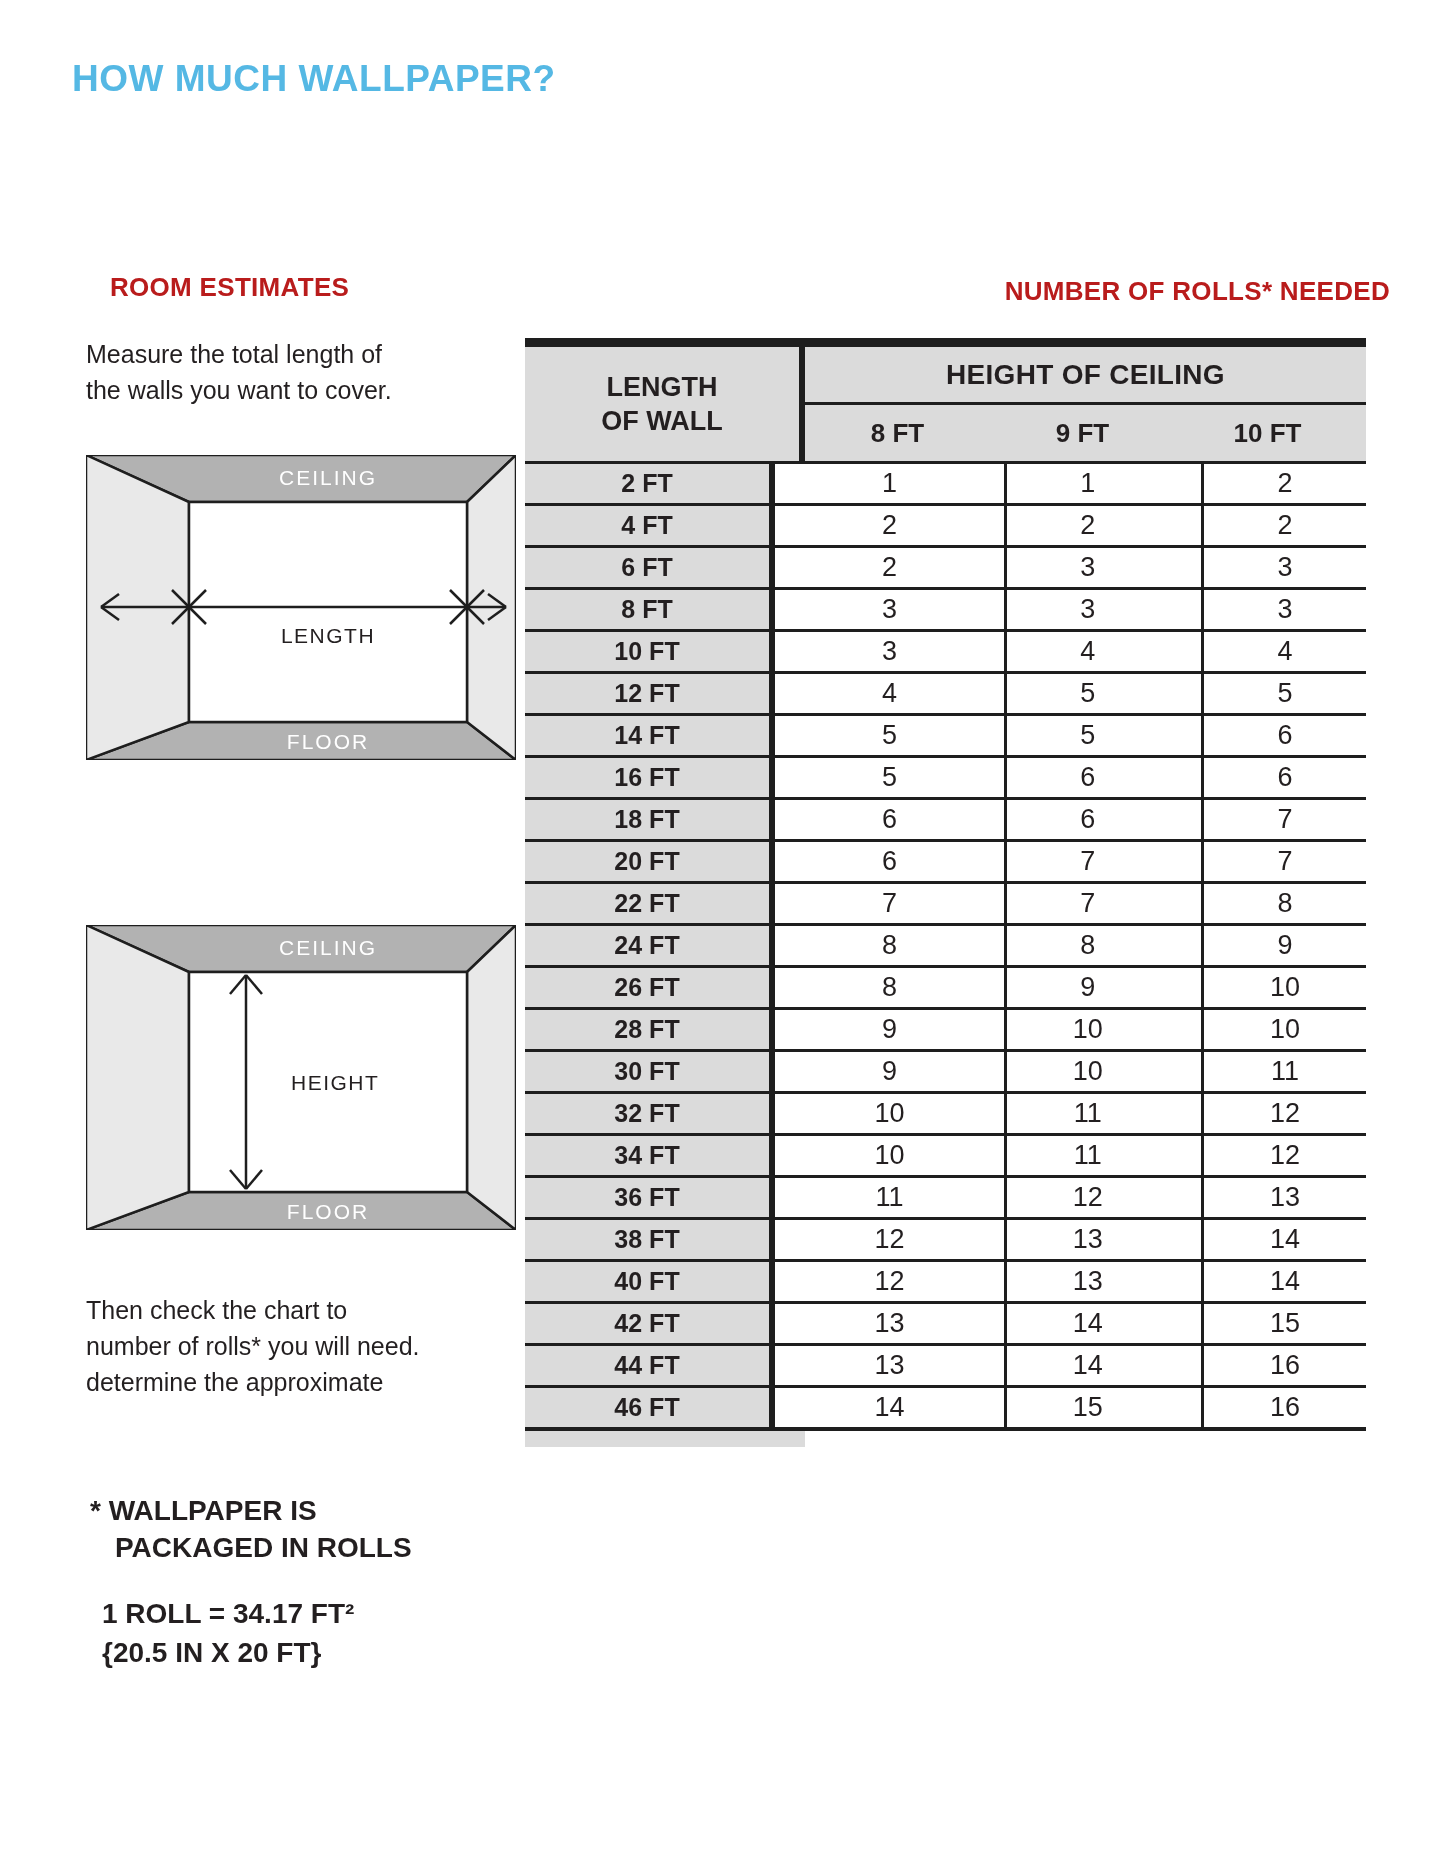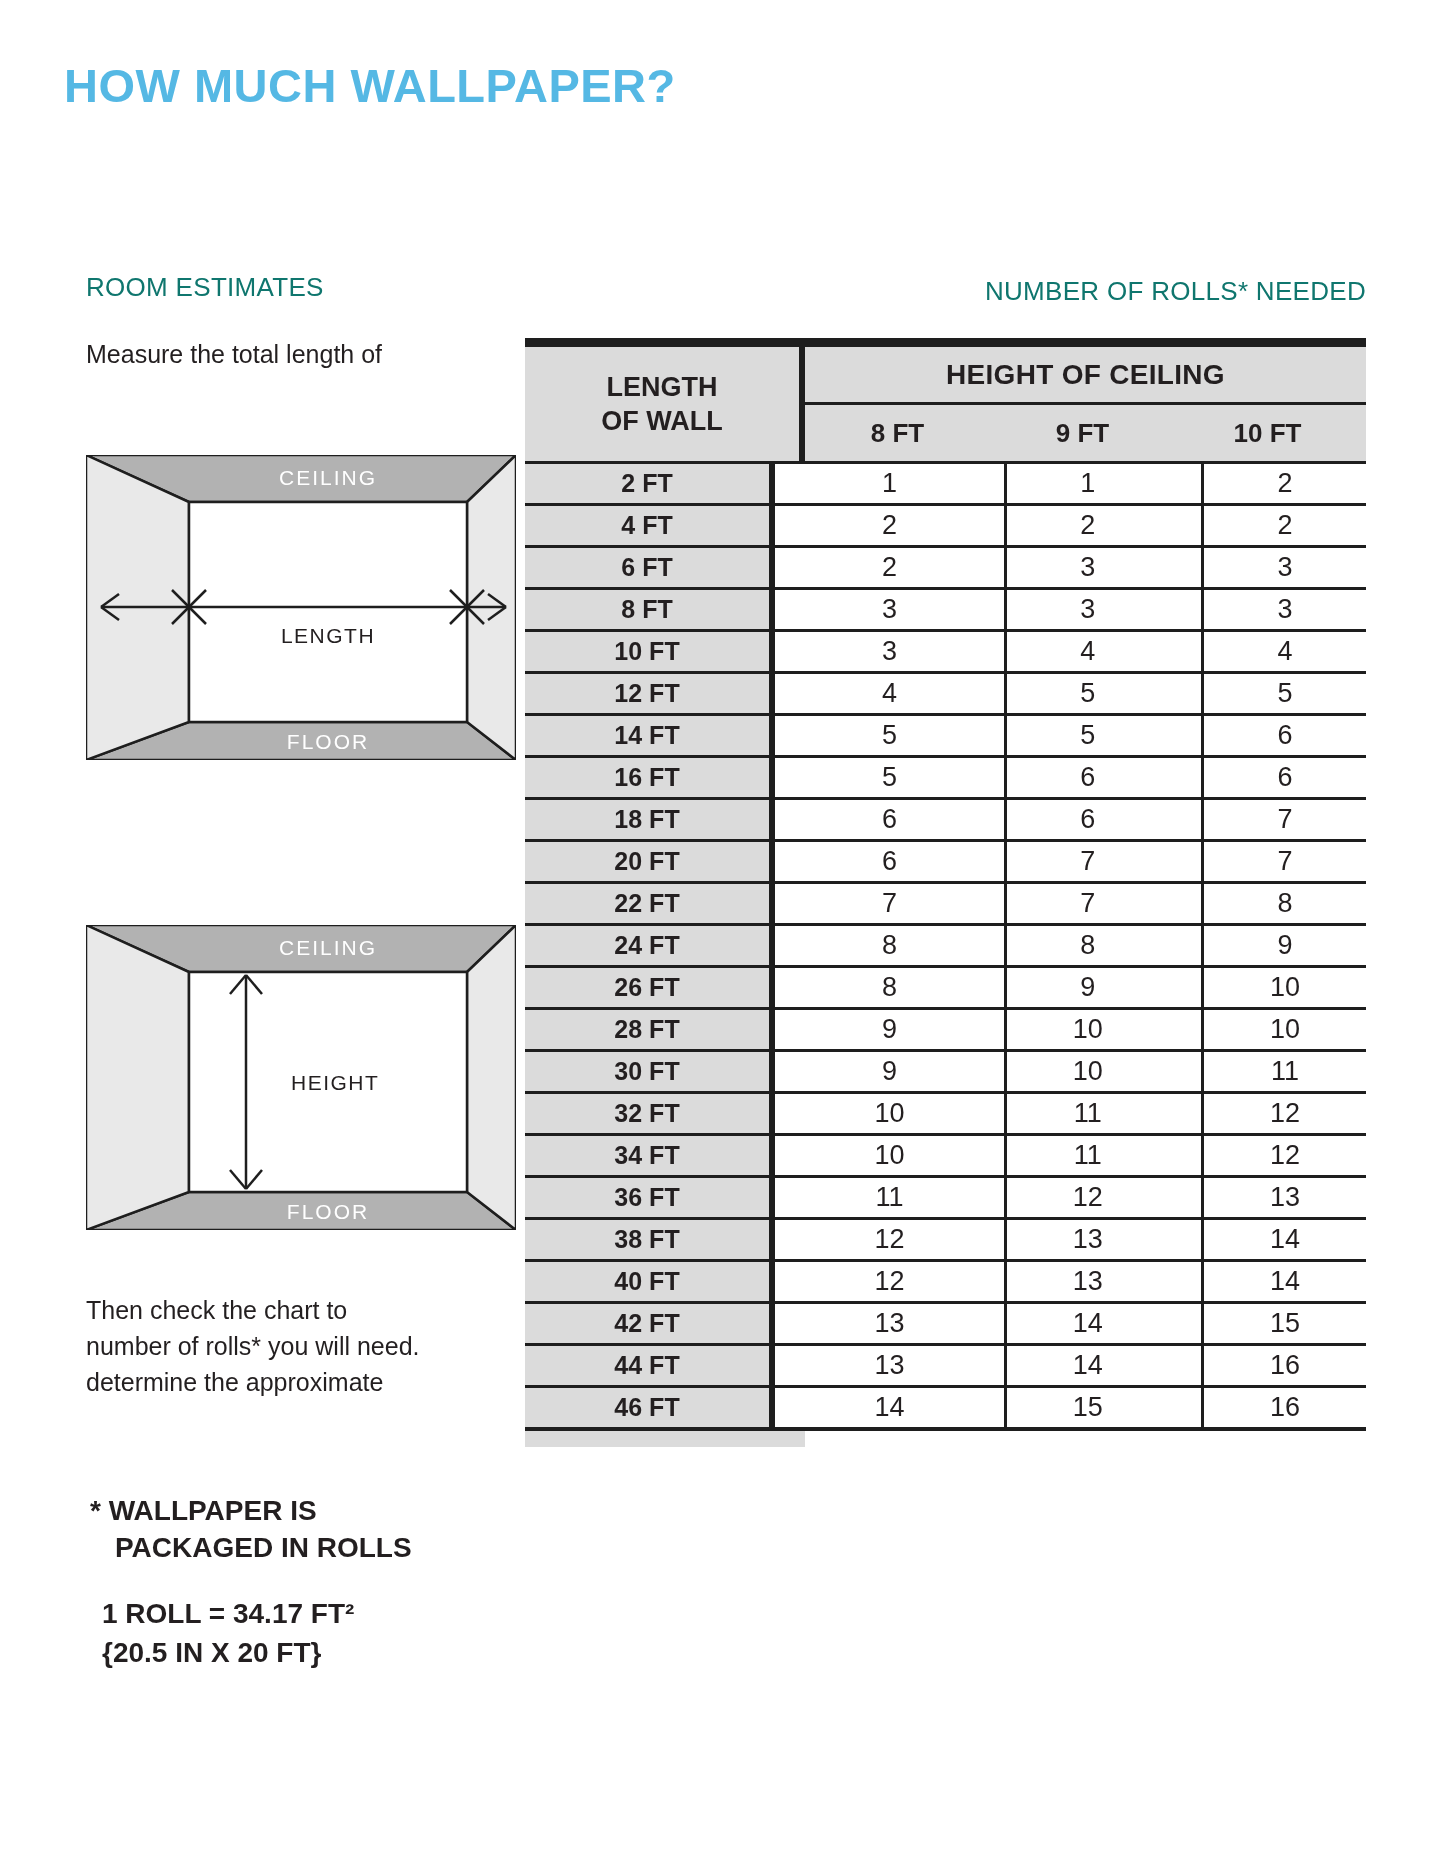--- a/index.html
+++ b/index.html
@@ -1,24 +1,24 @@
 <!DOCTYPE html>
 <html><head>
 <meta charset="utf-8">
 <style>
   html,body { margin:0; padding:0; background:#ffffff; }
   .page {
     position:relative; width:1445px; height:1870px; background:#ffffff;
     font-family:"Liberation Sans","DejaVu Sans",sans-serif; color:#231F20; overflow:hidden;
   }
   .page-title {
-    position:absolute; left:64px; top:58px;
-    font-size:47px; font-weight:bold; color:#55B8E4; letter-spacing:0.5px;
-  }
-  .section-heading { font-size:26px; font-weight:normal; color:#0f766e; letter-spacing:0.3px; }
+    position:absolute; left:72px; top:58px;
+    font-size:37px; font-weight:bold; color:#55B8E4; letter-spacing:0.5px;
+  }
+  .section-heading { font-size:26px; font-weight:bold; color:#b91c1c; letter-spacing:0.3px;margin-left:24px; }
   .room-estimates-heading { position:absolute; left:86px; top:272px; }
   .rolls-heading { position:absolute; left:525px; top:276px; width:841px; text-align:right; }
 
   .para { position:absolute; left:86px; font-size:25px; line-height:36px; }
   .para span { display:block; }
   .para-1 { top:336px; }
   .para-2 { top:818px; }
   .para-3 { top:1292px; }
 
   .diagram { position:absolute; left:86px; width:430px; height:305px; }
@@ -65,20 +65,21 @@
 
 <div class="page">
 
   <div class="page-title">HOW MUCH WALLPAPER?</div>
 
   <div class="section-heading room-estimates-heading">ROOM ESTIMATES</div>
   <div class="section-heading rolls-heading">NUMBER OF ROLLS* NEEDED</div>
 
   <div class="para para-1">
     <span>Measure the total length of</span>
+    <span>the walls you want to cover.</span>
   </div>
 
   <svg class="diagram diagram-length" viewBox="0 0 430 305">
     <rect x="0" y="0" width="430" height="305" fill="#ffffff"></rect>
     <polygon points="0,0 430,0 381,47 103,47" fill="#B2B2B2" stroke="#1E1E1E" stroke-width="2.5"></polygon>
     <polygon points="0,305 430,305 381,267 103,267" fill="#B2B2B2" stroke="#1E1E1E" stroke-width="2.5"></polygon>
     <polygon points="0,0 103,47 103,267 0,305" fill="#E9E9E9" stroke="#1E1E1E" stroke-width="2.5"></polygon>
     <polygon points="430,0 381,47 381,267 430,305" fill="#E9E9E9" stroke="#1E1E1E" stroke-width="2.5"></polygon>
     <rect x="103" y="47" width="278" height="220" fill="#ffffff" stroke="#1E1E1E" stroke-width="2.5"></rect>
     <g stroke="#1E1E1E" stroke-width="2.5" fill="none">

